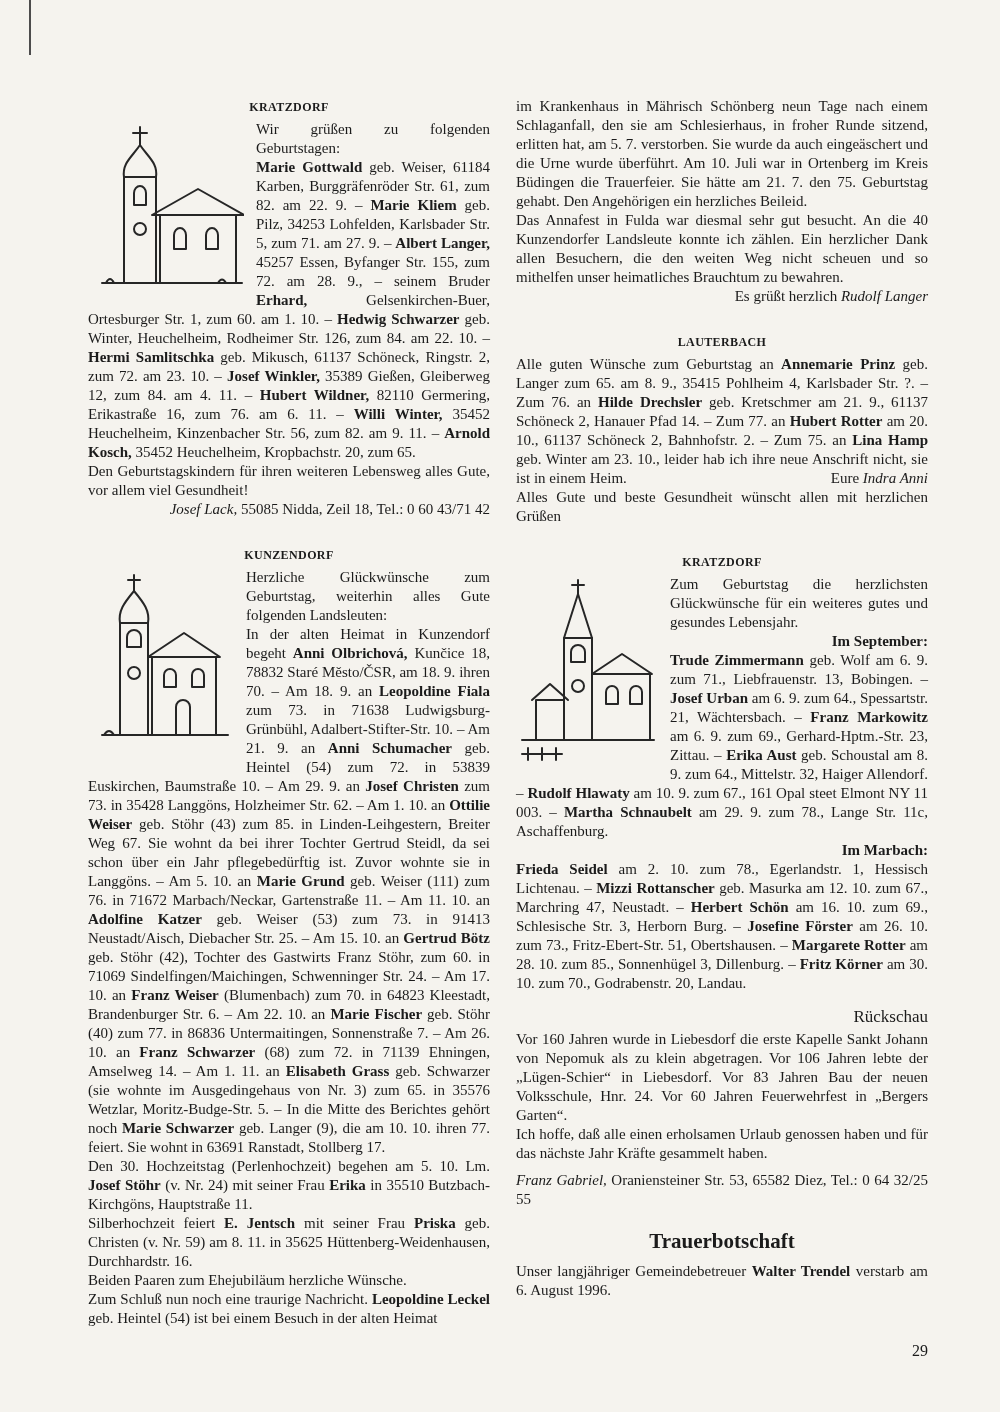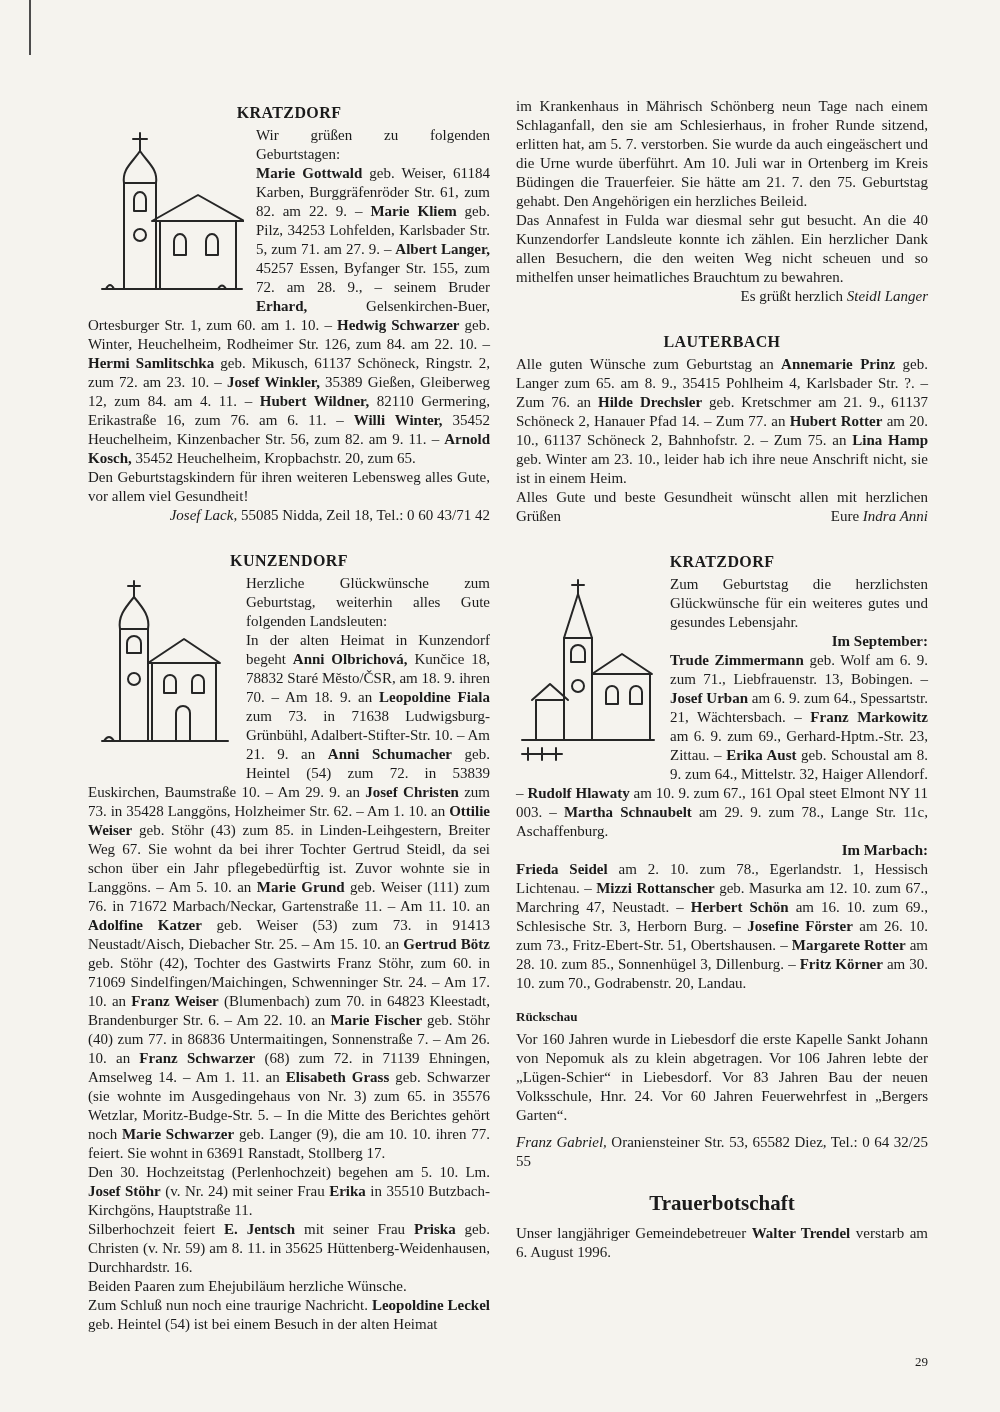--- a/index.html
+++ b/index.html
@@ -14,32 +14,32 @@
   .edge-mark { position: absolute; left: 29px; top: 0; width: 2px; height: 55px; background: #4c4c4c; }
   .columns { position: absolute; left: 88px; top: 97px; width: 840px; display: flex; gap: 26px; align-items: flex-start; }
   .col-left  { width: 402px; }
   .col-right { width: 412px; }
   .sec::after { content: ""; display: block; clear: both; }
   .gap-lg { margin-top: 26px; }
   .gap-md { margin-top: 0; }
   .gap-sm { margin-top: 8px; }
   p { margin: 0; }
   .body { font-size: 15px; line-height: 19px; text-align: justify; hyphens: auto; -webkit-hyphens: auto; }
-  .village { margin: 6px 0 3px 0; font-size: 16px; line-height: 20px; font-weight: bold; text-align: center; letter-spacing: 0.4px; }
+  .village { margin: 0 0 3px 0; font-size: 12px; line-height: 20px; font-weight: bold; text-align: center; letter-spacing: 0.4px; }
   .subhead { font-weight: bold; text-align: right; }
-  .subtitle-center { margin: 14px 0 4px 0; font-size: 13px; line-height: 19px; font-weight: bold; text-align: left; }
+  .subtitle-center { margin: 14px 0 4px 0; font-size: 17px; line-height: 19px; font-weight: normal; text-align: right; }
   .big-title { margin: 20px 0 8px 0; font-size: 21px; line-height: 25px; font-weight: bold; text-align: center; }
   .sig-right { text-align: right; }
   .overlap { margin-top: -19px; }
   .float-img { float: left; margin: 3px 12px 4px 0; }
   .float-img.ml6 { margin-left: 6px; }
   .float-img svg { display: block; }
   .b { font-weight: bold; }
   .i { font-style: italic; }
-  .page-number { position: absolute; right: 72px; bottom: 42px; font-size: 13px; margin-left: 12px; }
+  .page-number { position: absolute; right: 72px; bottom: 52px; font-size: 16px; margin-left: 12px; }
   .church-stroke { fill: none; stroke: #262626; stroke-width: 2; stroke-linejoin: round; stroke-linecap: round; }
 </style>
 </head>
 <body>
 
 <div class="page">
   <div class="edge-mark"></div>
 
   <div class="columns">
 
@@ -100,28 +100,28 @@
         <p class="body gap-md"><span>Zum Schluß nun noch eine traurige Nachricht. </span><span class="b">Leopoldine Leckel</span><span> geb. Heintel (54) ist bei einem Besuch in der alten Heimat</span></p>
       </section>
 
     </div>
 
     <div class="col col-right">
 
       <section class="sec">
         <p class="body">im Krankenhaus in Mährisch Schönberg neun Tage nach einem Schlaganfall, den sie am Schlesierhaus, in froher Runde sitzend, erlitten hat, am 5. 7. verstorben. Sie wurde da auch eingeäschert und die Urne wurde überführt. Am 10. Juli war in Ortenberg im Kreis Büdingen die Trauerfeier. Sie hätte am 21. 7. den 75. Geburtstag gehabt. Den Angehörigen ein herzliches Beileid.</p>
         <p class="body gap-md">Das Annafest in Fulda war diesmal sehr gut besucht. An die 40 Kunzendorfer Landsleute konnte ich zählen. Ein herzlicher Dank allen Besuchern, die den weiten Weg nicht scheuen und so mithelfen unser heimatliches Brauchtum zu bewahren.</p>
-        <p class="body sig-right"><span>Es grüßt herzlich </span><span class="i">Steidl Langer</span></p>
+        <p class="body sig-right"><span>Es grüßt herzlich </span><span class="i">Rudolf Langer</span></p>
       </section>
 
       <section class="sec gap-lg">
         <h2 class="village">LAUTERBACH</h2>
         <p class="body"><span>Alle guten Wünsche zum Geburtstag an </span><span class="b">Annemarie Prinz</span><span> geb. Langer zum 65. am 8. 9., 35415 Pohlheim 4, Karlsbader Str. ?. – Zum 76. an </span><span class="b">Hilde Drechsler</span><span> geb. Kretschmer am 21. 9., 61137 Schöneck 2, Hanauer Pfad 14. – Zum 77. an </span><span class="b">Hubert Rotter</span><span> am 20. 10., 61137 Schöneck 2, Bahnhofstr. 2. – Zum 75. an </span><span class="b">Lina Hamp</span><span> geb. Winter am 23. 10., leider hab ich ihre neue Anschrift nicht, sie ist in einem Heim.</span></p>
+        <p class="body sig-right overlap"><span>Eure </span><span class="i">Indra Anni</span></p>
         <p class="body">Alles Gute und beste Gesundheit wünscht allen mit herzlichen Grüßen</p>
-        <p class="body sig-right overlap"><span>Eure </span><span class="i">Indra Anni</span></p>
       </section>
 
       <section class="sec gap-lg">
         <h2 class="village">KRATZDORF</h2>
         <div class="float-img">
           <svg width="142" height="188" viewBox="0 0 142 188">
             <g class="church-stroke">
               <line x1="62" y1="2" x2="62" y2="16"></line>
               <line x1="56" y1="7" x2="68" y2="7"></line>
               <path d="M62 16 L48 60 L76 60 Z"></path>
@@ -142,20 +142,21 @@
             </g>
           </svg>
         </div>
         <p class="body">Zum Geburtstag die herzlichsten Glückwünsche für ein weiteres gutes und gesundes Lebensjahr.</p>
         <p class="body subhead gap-md">Im September:</p>
         <p class="body"><span class="b">Trude Zimmermann</span><span> geb. Wolf am 6. 9. zum 71., Liebfrauenstr. 13, Bobingen. – </span><span class="b">Josef Urban</span><span> am 6. 9. zum 64., Spessartstr. 21, Wächtersbach. – </span><span class="b">Franz Markowitz</span><span> am 6. 9. zum 69., Gerhard-Hptm.-Str. 23, Zittau. – </span><span class="b">Erika Aust</span><span> geb. Schoustal am 8. 9. zum 64., Mittelstr. 32, Haiger Allendorf. – </span><span class="b">Rudolf Hlawaty</span><span> am 10. 9. zum 67., 161 Opal steet Elmont NY 11 003. – </span><span class="b">Martha Schnaubelt</span><span> am 29. 9. zum 78., Lange Str. 11c, Aschaffenburg.</span></p>
         <p class="body subhead gap-md">Im Marbach:</p>
         <p class="body"><span class="b">Frieda Seidel</span><span> am 2. 10. zum 78., Egerlandstr. 1, Hessisch Lichtenau. – </span><span class="b">Mizzi Rottanscher</span><span> geb. Masurka am 12. 10. zum 67., Marchring 47, Neustadt. – </span><span class="b">Herbert Schön</span><span> am 16. 10. zum 69., Schlesische Str. 3, Herborn Burg. – </span><span class="b">Josefine Förster</span><span> am 26. 10. zum 73., Fritz-Ebert-Str. 51, Obertshausen. – </span><span class="b">Margarete Rotter</span><span> am 28. 10. zum 85., Sonnenhügel 3, Dillenburg. – </span><span class="b">Fritz Körner</span><span> am 30. 10. zum 70., Godrabenstr. 20, Landau.</span></p>
         <h3 class="subtitle-center">Rückschau</h3>
         <p class="body">Vor 160 Jahren wurde in Liebesdorf die erste Kapelle Sankt Johann von Nepomuk als zu klein abgetragen. Vor 106 Jahren lebte der „Lügen-Schier“ in Liebesdorf. Vor 83 Jahren Bau der neuen Volksschule, Hnr. 24. Vor 60 Jahren Feuerwehrfest in „Bergers Garten“.</p>
+        <p class="body gap-md">Ich hoffe, daß alle einen erholsamen Urlaub genossen haben und für das nächste Jahr Kräfte gesammelt haben.</p>
         <p class="body gap-sm"><span class="i">Franz Gabriel,</span><span> Oraniensteiner Str. 53, 65582 Diez, Tel.: 0 64 32/25 55</span></p>
       </section>
 
       <section class="sec">
         <h2 class="big-title">Trauerbotschaft</h2>
         <p class="body"><span>Unser langjähriger Gemeindebetreuer </span><span class="b">Walter Trendel</span><span> verstarb am 6. August 1996.</span></p>
       </section>
 
     </div>
   </div>

